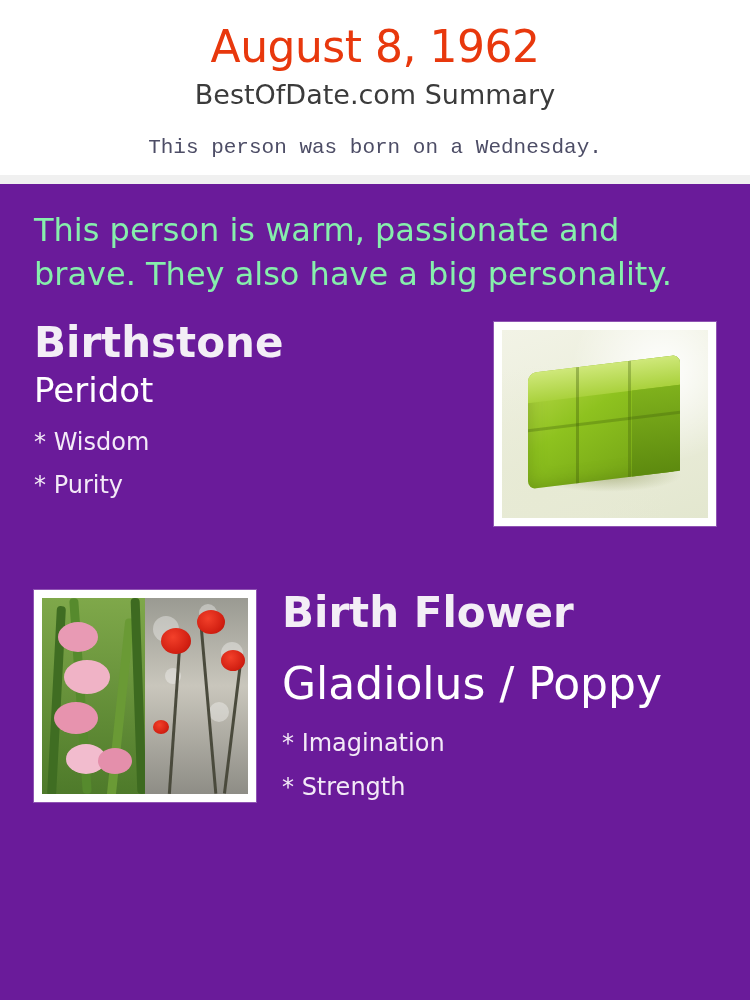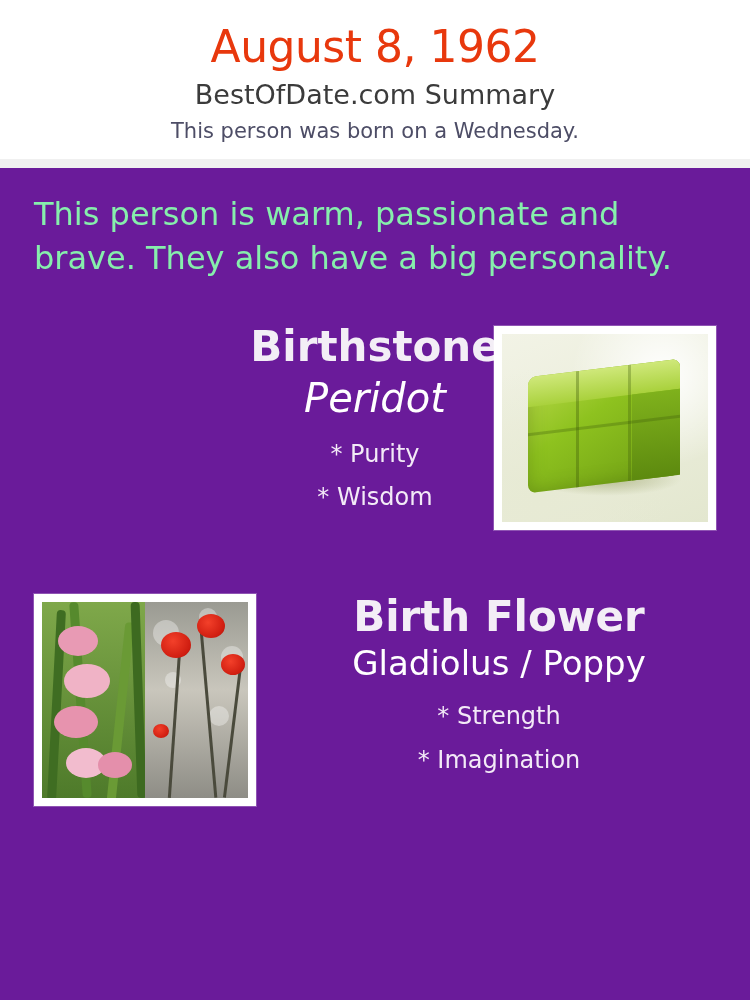--- a/index.html
+++ b/index.html
@@ -35,21 +35,22 @@
   .header-site {
     color: #3b3b3b;
     font-size: 27px;
     line-height: 1.35;
     margin-top: 6px;
   }
   .header-sub {
     color: #4d4d66;
     font-size: 21px;
     line-height: 1.3;
-    margin-top: 4px;
+    margin-top: 20px;
+    font-family: Liberation Mono, monospace;
   }
   .header-rule {
     height: 9px;
     background: #f0f0f0;
     width: 750px;
   }
 
   
   .body-area {
     position: relative;
@@ -67,37 +68,35 @@
   }
   .sign-desc {
     font-size: 32px;
     line-height: 1.38;
     color: #86efac;
     max-width: 650px;
   }
 
   
   .stone-block {
-    margin-top: 44px;
+    margin-top: 24px;
     position: relative;
     min-height: 230px;
-    text-align: center;
   }
   .stone-title {
     font-size: 42px;
     font-weight: bold;
     line-height: 1.1;
     color: #f3eef6;
   }
   .stone-name {
-    font-size: 40px;
+    font-size: 34px;
     line-height: 1.25;
     color: #ffffff;
     margin-top: 2px;
-    font-style: italic;
   }
   .trait {
     font-size: 24px;
     line-height: 1.0;
     color: #f3eaf7;
     margin-top: 19px;
   }
 
   .photo-frame {
     background: #ffffff;
@@ -234,33 +233,33 @@
   .flower-right .po1 { left: 16px; top: 30px; width: 30px; height: 26px; }
   .flower-right .po2 { left: 52px; top: 12px; width: 28px; height: 24px; }
   .flower-right .po3 { left: 76px; top: 52px; width: 24px; height: 21px; }
   .flower-right .po4 { left: 8px; top: 122px; width: 16px; height: 14px; }
 
   .flower-text {
     position: absolute;
     left: 248px;
     top: 0;
     right: 0;
-    text-align: center;
+    text-align: left;
   }
   .flower-title {
     font-size: 42px;
     font-weight: bold;
     line-height: 1.08;
     color: #f3eef6;
   }
   .flower-name {
-    font-size: 34px;
+    font-size: 44px;
     line-height: 1.25;
     color: #ffffff;
-    margin-top: 2px;
+    margin-top: 20px;
   }
   .flower-trait {
     font-size: 24px;
     line-height: 1.0;
     color: #f3eaf7;
     margin-top: 20px;
   }
 </style>
 </head>
 <body>
@@ -276,22 +275,22 @@
 
   <div class="body-area">
 
     <div>
       <div class="sign-desc">This person is warm, passionate and brave. They also have a big personality.</div>
     </div>
 
     <div class="stone-block">
       <div class="stone-title">Birthstone</div>
       <div class="stone-name">Peridot</div>
+      <div class="trait">* Wisdom</div>
       <div class="trait">* Purity</div>
-      <div class="trait">* Wisdom</div>
 
       <div class="stone-photo-wrap photo-frame">
         <div class="stone-photo">
           <div class="glow"></div>
           <div class="gem-shadow"></div>
           <div class="gem">
             <span class="facet f1"></span>
             <span class="facet f5"></span>
             <span class="facet f2"></span>
             <span class="facet f3"></span>
@@ -328,19 +327,19 @@
             <span class="poppy po2"></span>
             <span class="poppy po3"></span>
             <span class="poppy po4"></span>
           </div>
         </div>
       </div>
 
       <div class="flower-text">
         <div class="flower-title">Birth Flower</div>
         <div class="flower-name">Gladiolus / Poppy</div>
+        <div class="flower-trait">* Imagination</div>
         <div class="flower-trait">* Strength</div>
-        <div class="flower-trait">* Imagination</div>
       </div>
     </div>
 
   </div>
 </div>
 
 </body></html>

